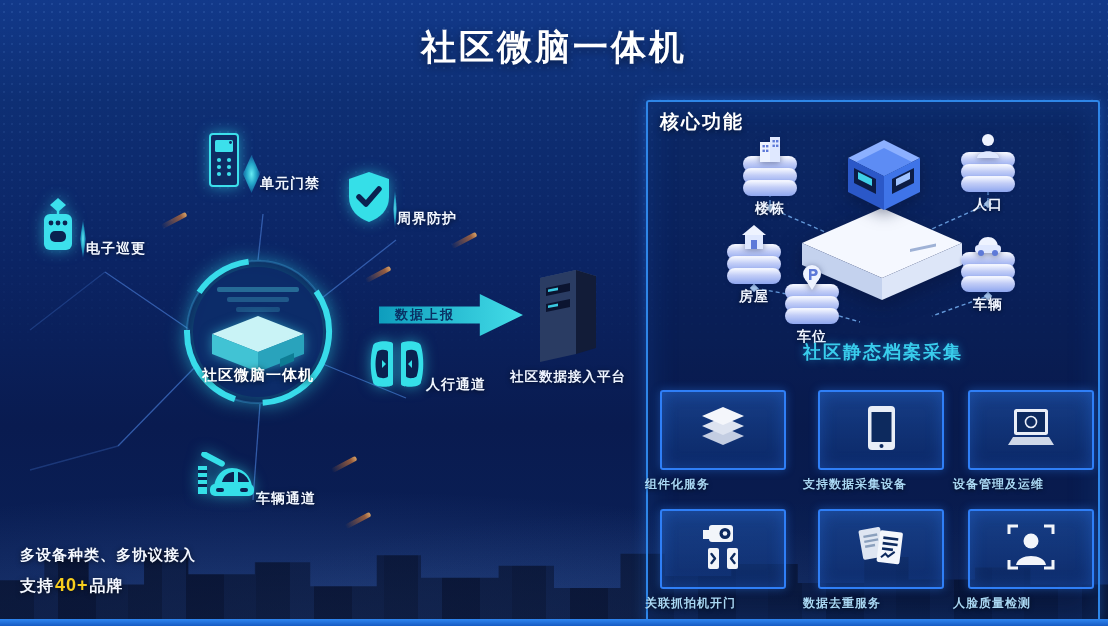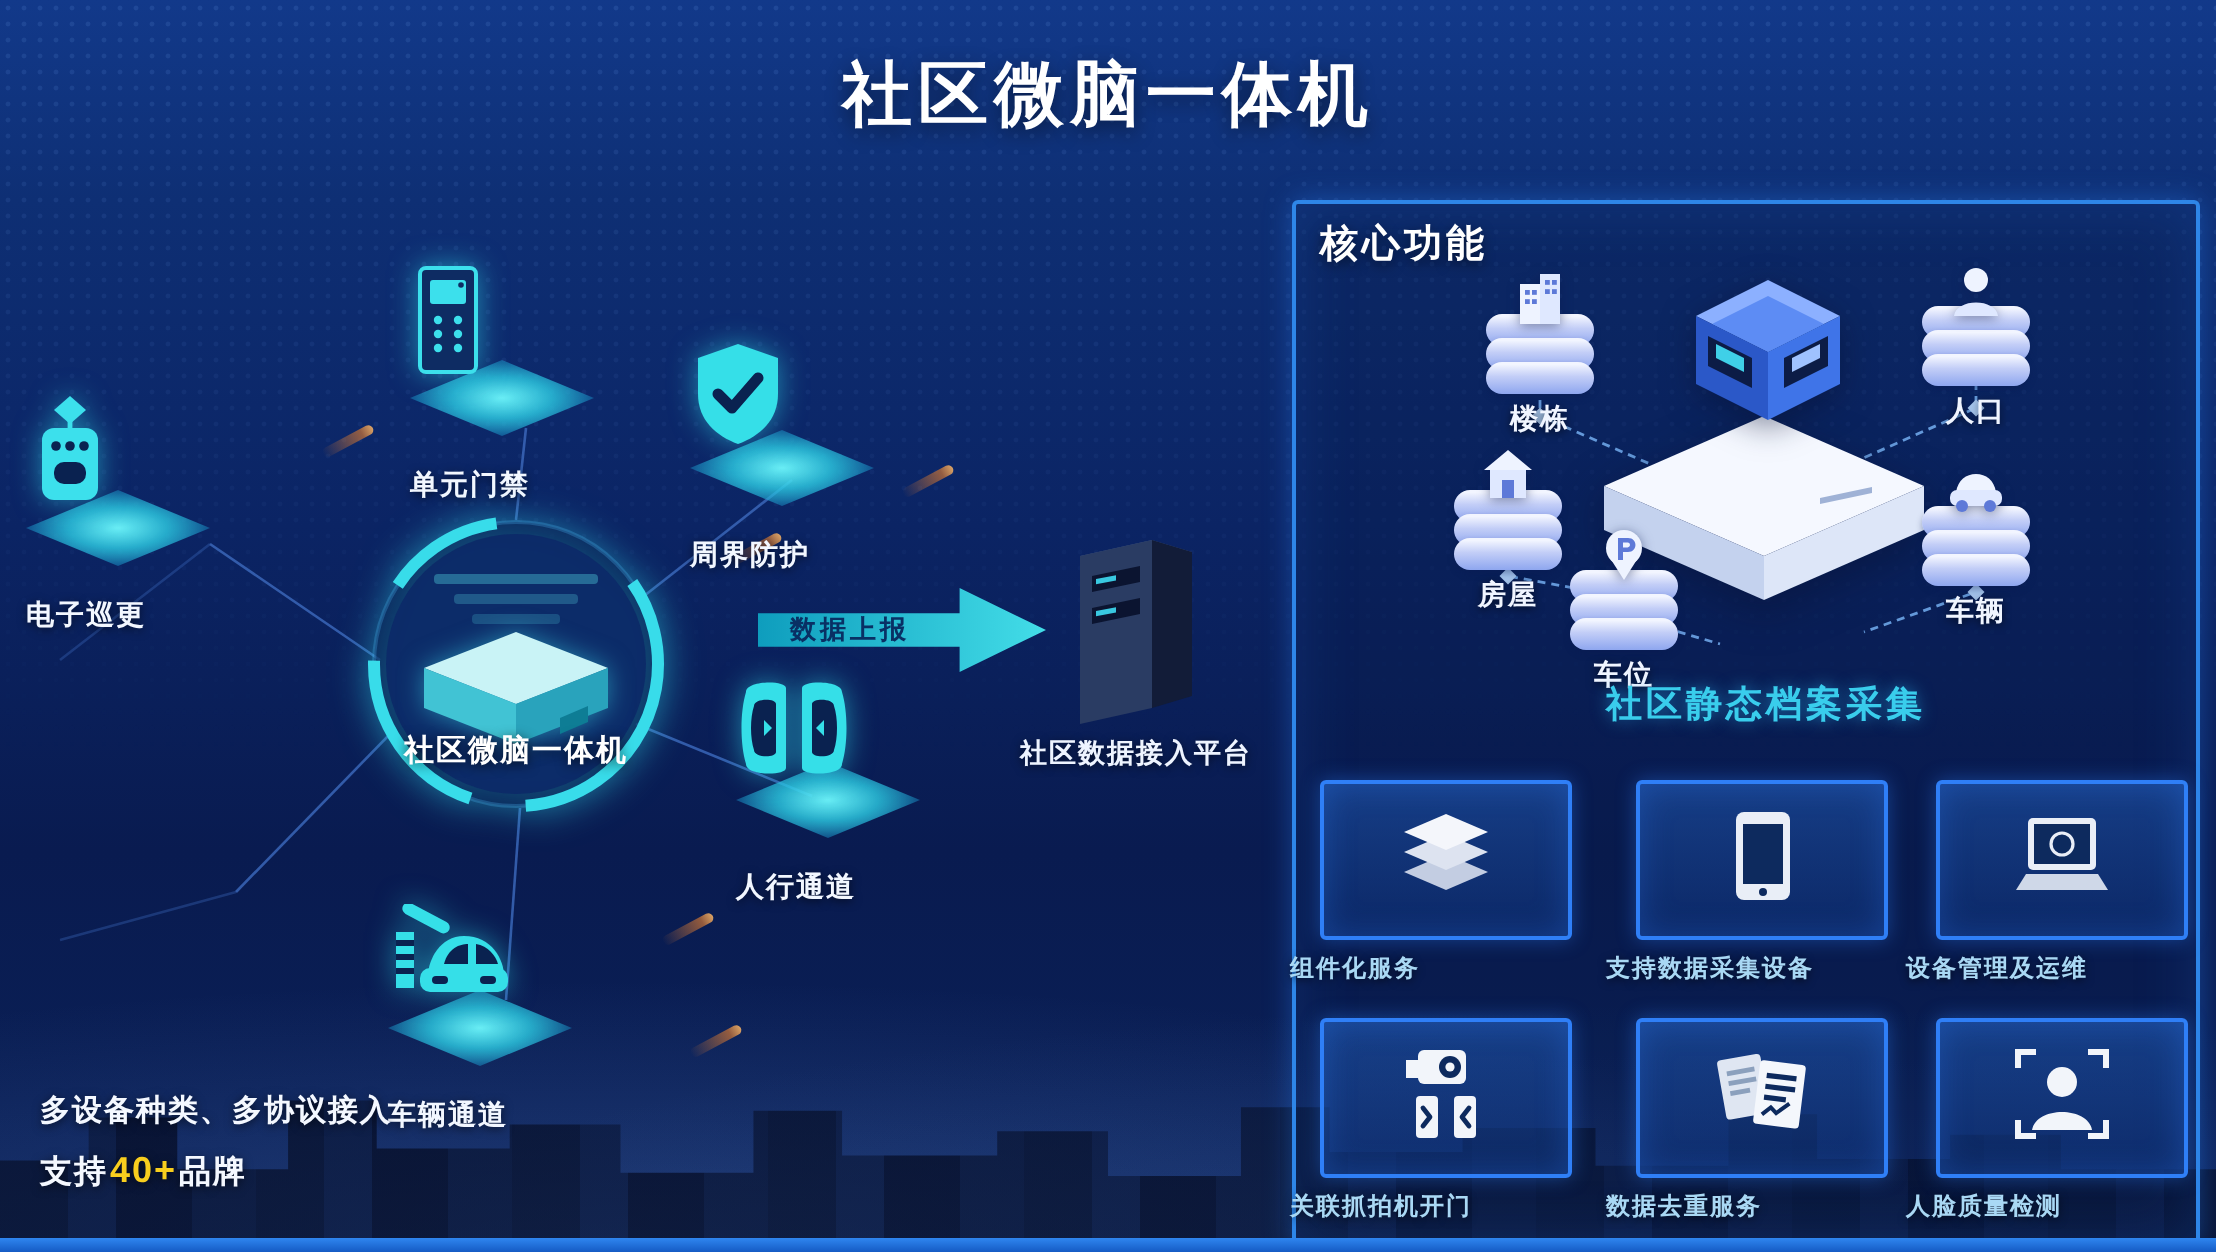--- a/index.html
+++ b/index.html
@@ -20,21 +20,21 @@
     clip-path:polygon(0 55%,4% 55%,4% 30%,8% 30%,8% 60%,13% 60%,13% 20%,17% 20%,17% 48%,23% 48%,23% 34%,28% 34%,28% 62%,34% 62%,34% 26%,38% 26%,38% 52%,45% 52%,45% 38%,50% 38%,50% 64%,56% 64%,56% 24%,60% 24%,60% 50%,66% 50%,66% 36%,72% 36%,72% 58%,78% 58%,78% 28%,82% 28%,82% 54%,88% 54%,88% 40%,93% 40%,93% 60%,100% 60%,100% 100%,0 100%); }
   .bottom-bar { position:absolute; left:0; bottom:0; width:100%; height:7px;
     background:linear-gradient(180deg,#2f86f0,#155bc4); }
 
   .page-title { position:absolute; left:0; top:24px; width:1108px; text-align:center;
     color:#ffffff; font-size:35px; font-weight:800; letter-spacing:3px;
     text-shadow:0 3px 10px rgba(0,0,0,.45); }
 
   
   .net-svg, .panel-net-svg { position:absolute; left:0; top:0; pointer-events:none; }
-  .dev-node { position:absolute; display:flex; flex-direction:column; align-items:flex-start; }
+  .dev-node { position:absolute; display:flex; flex-direction:row; align-items:flex-end; }
   .dev-icon { position:relative; z-index:2; filter:drop-shadow(0 0 7px rgba(50,220,235,.55)); }
   .platform { width:92px; height:38px; margin-top:-14px; z-index:1;
     background:radial-gradient(ellipse at 50% 50%, rgba(110,245,250,.95) 0%, rgba(45,200,225,.75) 38%, rgba(20,120,190,.35) 72%, rgba(10,60,140,.12) 100%);
     clip-path:polygon(50% 0,100% 50%,50% 100%,0 50%);
     filter:drop-shadow(0 0 10px rgba(40,210,230,.55)); }
   .dev-label { margin-top:16px; color:#f2f7ff; font-size:14px; font-weight:700; letter-spacing:1px;
     text-shadow:0 1px 5px rgba(0,0,0,.6); white-space:nowrap; }
 
   .hub { position:absolute; left:182px; top:256px; width:152px; height:152px; }
   .hub-ring { position:absolute; left:0; top:0; filter:drop-shadow(0 0 9px rgba(48,220,235,.6)); }
@@ -114,21 +114,21 @@
       <line x1="30" y1="470" x2="118" y2="446" opacity=".45"></line>
     </g>
   </svg>
 
   <span class="streak" style="left:160px;top:218px;transform:rotate(-28deg);"></span>
   <span class="streak" style="left:364px;top:272px;transform:rotate(-28deg);"></span>
   <span class="streak" style="left:330px;top:462px;transform:rotate(-28deg);"></span>
   <span class="streak" style="left:344px;top:518px;transform:rotate(-28deg);"></span>
   <span class="streak" style="left:450px;top:238px;transform:rotate(-28deg);"></span>
 
-  <div class="dev-node" style="left:13px;top:198px;width:110px;">
+  <div class="dev-node" style="left:36px;top:198px;width:110px;">
     <span class="dev-icon">
       <svg width="44" height="56" viewBox="0 0 44 56">
         <polygon points="22,0 30,7 22,14 14,7" fill="#3ce0ec"></polygon>
         <rect x="20.8" y="12" width="2.4" height="5" fill="#3ce0ec"></rect>
         <rect x="8" y="16" width="28" height="36" rx="6" fill="#3ce0ec"></rect>
         <circle cx="15" cy="25" r="2.4" fill="#0a2250"></circle>
           <circle cx="22" cy="25" r="2.4" fill="#0a2250"></circle>
           <circle cx="29" cy="25" r="2.4" fill="#0a2250"></circle>
         <rect x="14" y="33" width="16" height="11" rx="5" fill="#0a2250"></rect>
       </svg>

